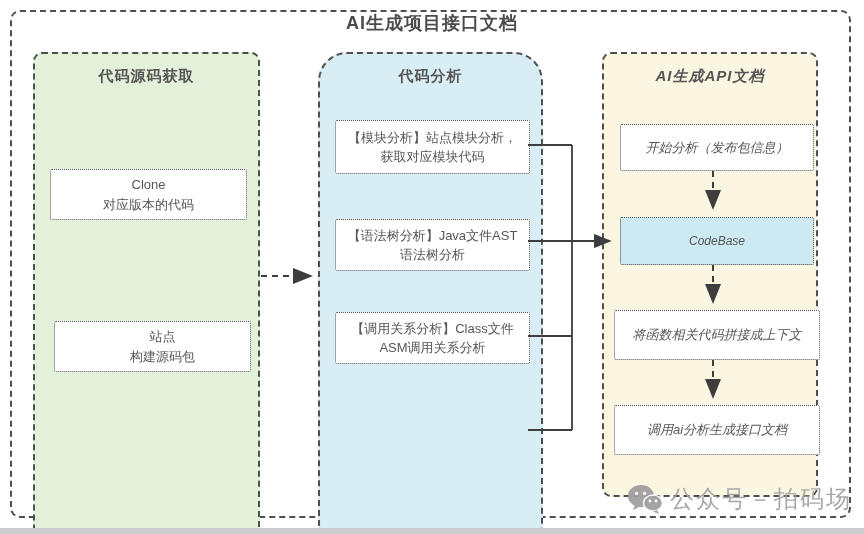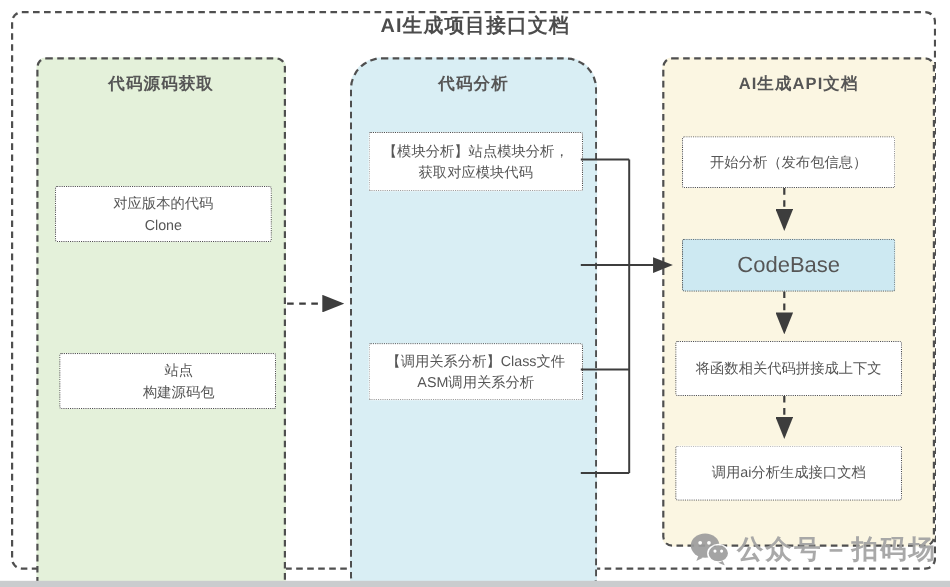--- a/index.html
+++ b/index.html
@@ -15,21 +15,21 @@
   .title{
     position:absolute;left:0;top:11px;width:864px;text-align:center;
     font-size:18px;font-weight:bold;color:#4c4c4c;letter-spacing:1px;
   }
   .col{
     position:absolute;top:52px;height:501px;box-sizing:border-box;
     border:2px dashed var(--border);border-radius:9px;
   }
   .col-source{left:33px;width:227px;background:var(--source-bg);}
   .col-analysis{left:318px;width:225px;background:var(--analysis-bg);border-radius:29px;}
-  .col-aidoc{left:602px;width:248px;height:445px;background:var(--aidoc-bg);}
+  .col-aidoc{left:602px;width:216px;height:445px;background:var(--aidoc-bg);font-style:italic;}
   .col-title{
     margin-top:13px;text-align:center;font-size:15px;font-weight:bold;
     color:#565656;letter-spacing:1px;
   }
   .box{
     position:absolute;box-sizing:border-box;background:#fff;
     border:1.5px dotted #4d4d4d;border-radius:2px;
     display:flex;flex-direction:column;justify-content:center;align-items:center;
     text-align:center;font-size:13px;line-height:1.5;color:#565656;
     padding:2px 4px;
@@ -38,60 +38,64 @@
   
   .b-src-0{left:15px;top:115px;width:197px;height:51px;}
   .b-src-1{left:19px;top:267px;width:197px;height:51px;padding-left:24px;}
   
   .b-ana-0{left:15px;top:66px;width:195px;height:54px;}
   .b-ana-1{left:15px;top:165px;width:195px;height:52px;}
   .b-ana-2{left:15px;top:258px;width:195px;height:52px;}
   .b-ana-3{left:15px;top:352px;width:195px;height:54px;}
   
   .b-doc-0{left:16px;top:70px;width:194px;height:47px;}
-  .b-doc-1{left:16px;top:163px;width:194px;height:48px;background:var(--codebase-bg);font-size:20px;}
+  .b-doc-1{left:16px;top:163px;width:194px;height:48px;background:var(--codebase-bg);font-size:12px;}
   .b-doc-2{left:10px;top:256px;width:206px;height:50px;}
   .b-doc-3{left:10px;top:351px;width:206px;height:50px;}
   svg.overlay{position:absolute;left:0;top:0;pointer-events:none;}
   .l-solid{stroke:var(--line);stroke-width:1.8;fill:none;}
   .l-dash{stroke:var(--line);stroke-width:2;fill:none;stroke-dasharray:6 5;}
   .arrowhead{fill:var(--line);}
   .watermark{
     position:absolute;left:627px;top:483px;display:flex;align-items:center;gap:7px;
     color:var(--watermark);opacity:.92;
   }
-  .watermark-text{font-size:24px;font-weight:bold;letter-spacing:2px;white-space:nowrap;}
+  .watermark-text{font-size:24px;font-weight:normal;letter-spacing:2px;white-space:nowrap;}
   .bottom-strip{position:absolute;left:0;bottom:0;width:864px;height:6px;background:#caccce;}
 </style>
 </head>
 <body>
 
 <div class="canvas">
 
   <div class="outer"></div>
 
   <div class="title">AI生成项目接口文档</div>
 
   <div class="col col-source">
     <div class="col-title">代码源码获取</div>
     <div class="box b-src-0">
+      <div>Clone</div>
       <div>对应版本的代码</div>
-      <div>Clone</div>
     </div>
     <div class="box b-src-1">
       <div>站点</div>
       <div>构建源码包</div>
     </div>
   </div>
 
   <div class="col col-analysis">
     <div class="col-title">代码分析</div>
     <div class="box b-ana-0">
       <div>【模块分析】站点模块分析，</div>
       <div>获取对应模块代码</div>
+    </div>
+    <div class="box b-ana-1">
+      <div>【语法树分析】Java文件AST</div>
+      <div>语法树分析</div>
     </div>
     <div class="box b-ana-2">
       <div>【调用关系分析】Class文件</div>
       <div>ASM调用关系分析</div>
     </div>
   </div>
 
   <div class="col col-aidoc">
     <div class="col-title">AI生成API文档</div>
     <div class="box b-doc-0">

